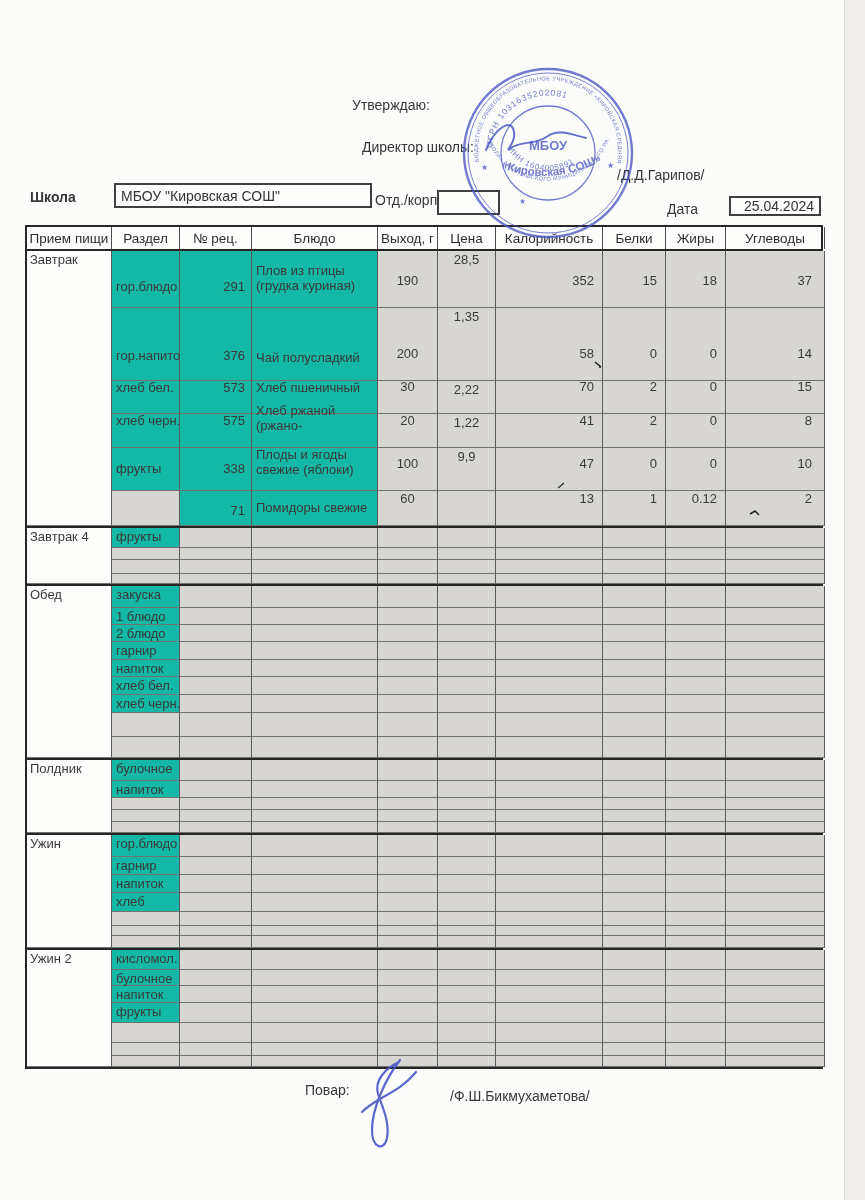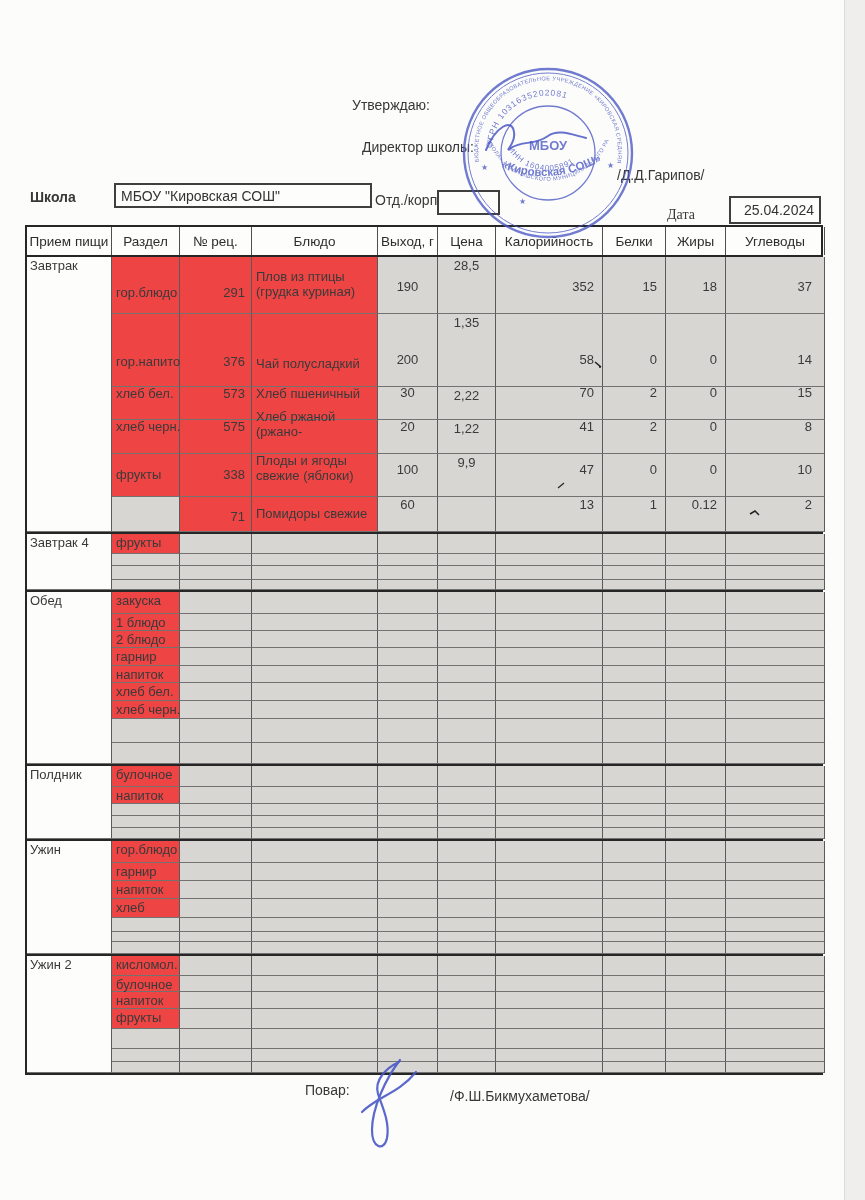--- a/index.html
+++ b/index.html
@@ -5,29 +5,29 @@
   html,body{margin:0;padding:0;}
   body{width:865px;height:1200px;background:#fcfcfa;position:relative;
        font-family:"Liberation Sans","DejaVu Sans",sans-serif;color:#3a3a3a;overflow:hidden;}
   .abs{position:absolute;}
   .lbl{font-size:14px;color:#383838;white-space:nowrap;}
   .edge{position:absolute;right:0;top:0;width:20px;height:1200px;background:#efeeec;border-left:1px solid #dcdbd8;}
   .box{position:absolute;border:2px solid #3f3f3f;background:#fdfdfc;box-sizing:border-box;
        font-size:14px;color:#333;display:flex;align-items:center;padding:0 5px;white-space:nowrap;}
   
   #menu-table{position:absolute;left:25px;top:225px;width:798px;}
-  .thead{display:grid;border:2px solid #262626;background:#fdfdfc;height:32px;box-sizing:border-box;}
+  .thead{display:grid;border:2px solid #262626;background:#fdfdfc;height:26px;box-sizing:border-box;}
   .hc{border-right:1px solid #4f4f4f;display:flex;align-items:center;justify-content:center;
       font-size:13.5px;color:#2d2d2d;white-space:nowrap;overflow:hidden;box-sizing:border-box;}
   .sec{display:grid;border:2px solid #262626;margin-top:-2px;background:#d7d6d3;position:relative;}
   .c{box-sizing:border-box;display:flex;flex-direction:column;border-right:1px solid #5a5a5a;
      border-bottom:1px solid #727270;font-size:13px;color:#3a3a3a;line-height:1.12;
      white-space:nowrap;overflow:visible;}
   .name{font-size:13px;padding:2px 3px;background:#fdfdfc;}
-  .bgg{background:#d7d6d3}.bgw{background:#ef4444}
+  .bgg{background:#d7d6d3}.bgw{background:#14b8a6}
   .vt{justify-content:flex-start}.vm{justify-content:center}.vb{justify-content:flex-end}
   .hl{text-align:left}.hr{text-align:right}.hc2{text-align:center}
   .pl4{padding-left:4px}.pr6{padding-right:6px}.pr8{padding-right:8px}.pr12{padding-right:12px}
   .pt1{padding-top:2px}.pb2{padding-bottom:18px}.pb6{padding-bottom:6px}
   .pb12{padding-bottom:12px}.pb14{padding-bottom:14px}.pb16{padding-bottom:16px}
   .up > div:first-child{margin-top:-10px;}
   .stamp{position:absolute;left:459px;top:64px;opacity:.78;pointer-events:none;z-index:5;}
   .sig{position:absolute;pointer-events:none;z-index:6;}
   .speck{position:absolute;z-index:4;}
 </style>
@@ -71,22 +71,22 @@
 </svg>
 
 <div class="abs lbl" style="left:30px;top:189px;font-weight:bold;">Школа</div>
 <div class="box" style="left:114px;top:183px;width:258px;height:25px;">
   <span>МБОУ "Кировская СОШ"</span>
 </div>
 <div class="abs lbl" style="left:375px;top:192px;">Отд./корп</div>
 <div class="box" style="left:437px;top:190px;width:63px;height:25px;">
   <span></span>
 </div>
-<div class="abs lbl" style="left:667px;top:207px;font-family:Liberation Serif, serif;">Дата</div>
-<div class="box" style="left:729px;top:196px;width:92px;height:28px;justify-content:flex-end;">
+<div class="abs lbl" style="left:667px;top:201px;">Дата</div>
+<div class="box" style="left:729px;top:196px;width:92px;height:20px;justify-content:flex-end;">
   <span>25.04.2024</span>
 </div>
 
 <div id="menu-table">
     <div class="thead" style="grid-template-columns: 85px 68px 72px 126px 60px 58px 107px 63px 60px 99px;">
       <div class="hc">Прием пищи</div>
       <div class="hc">Раздел</div>
       <div class="hc">№ рец.</div>
       <div class="hc">Блюдо</div>
       <div class="hc">Выход, г</div>

